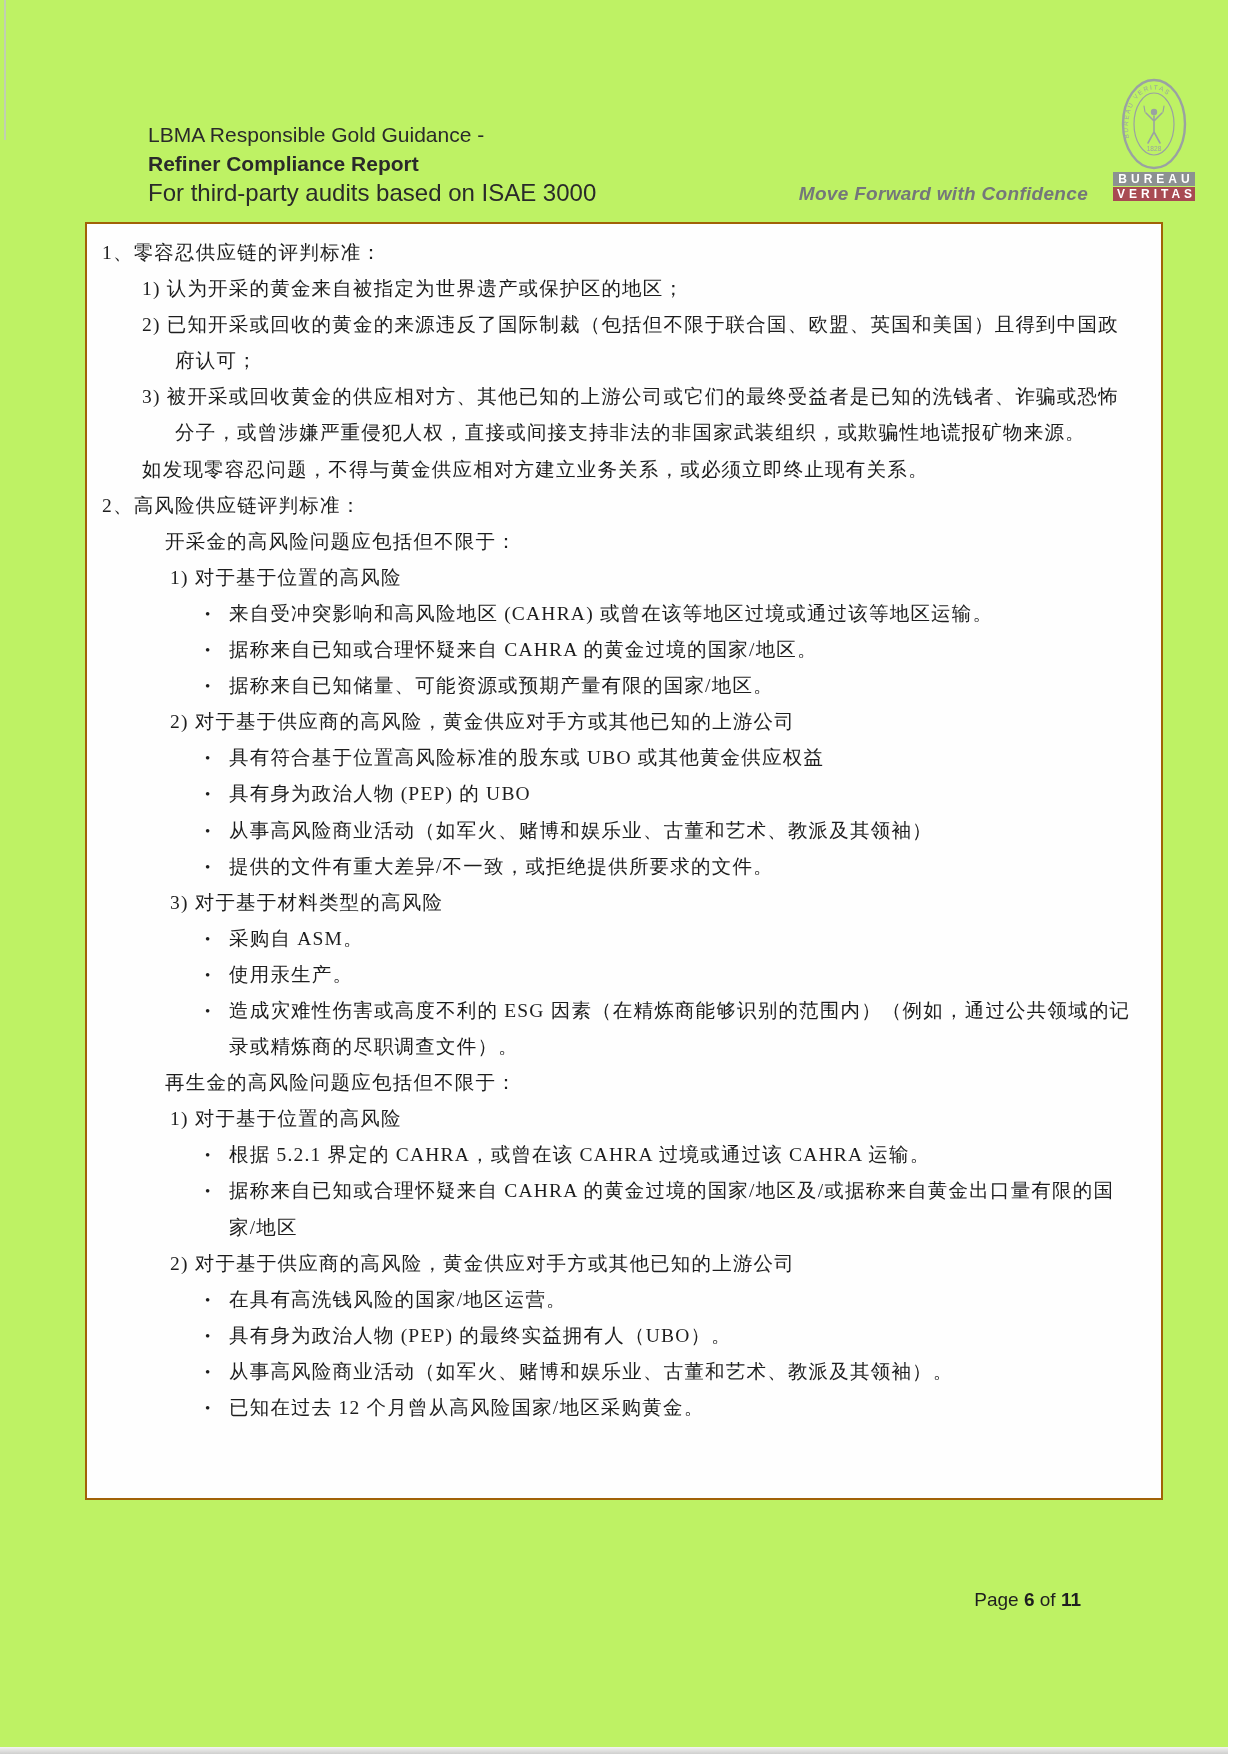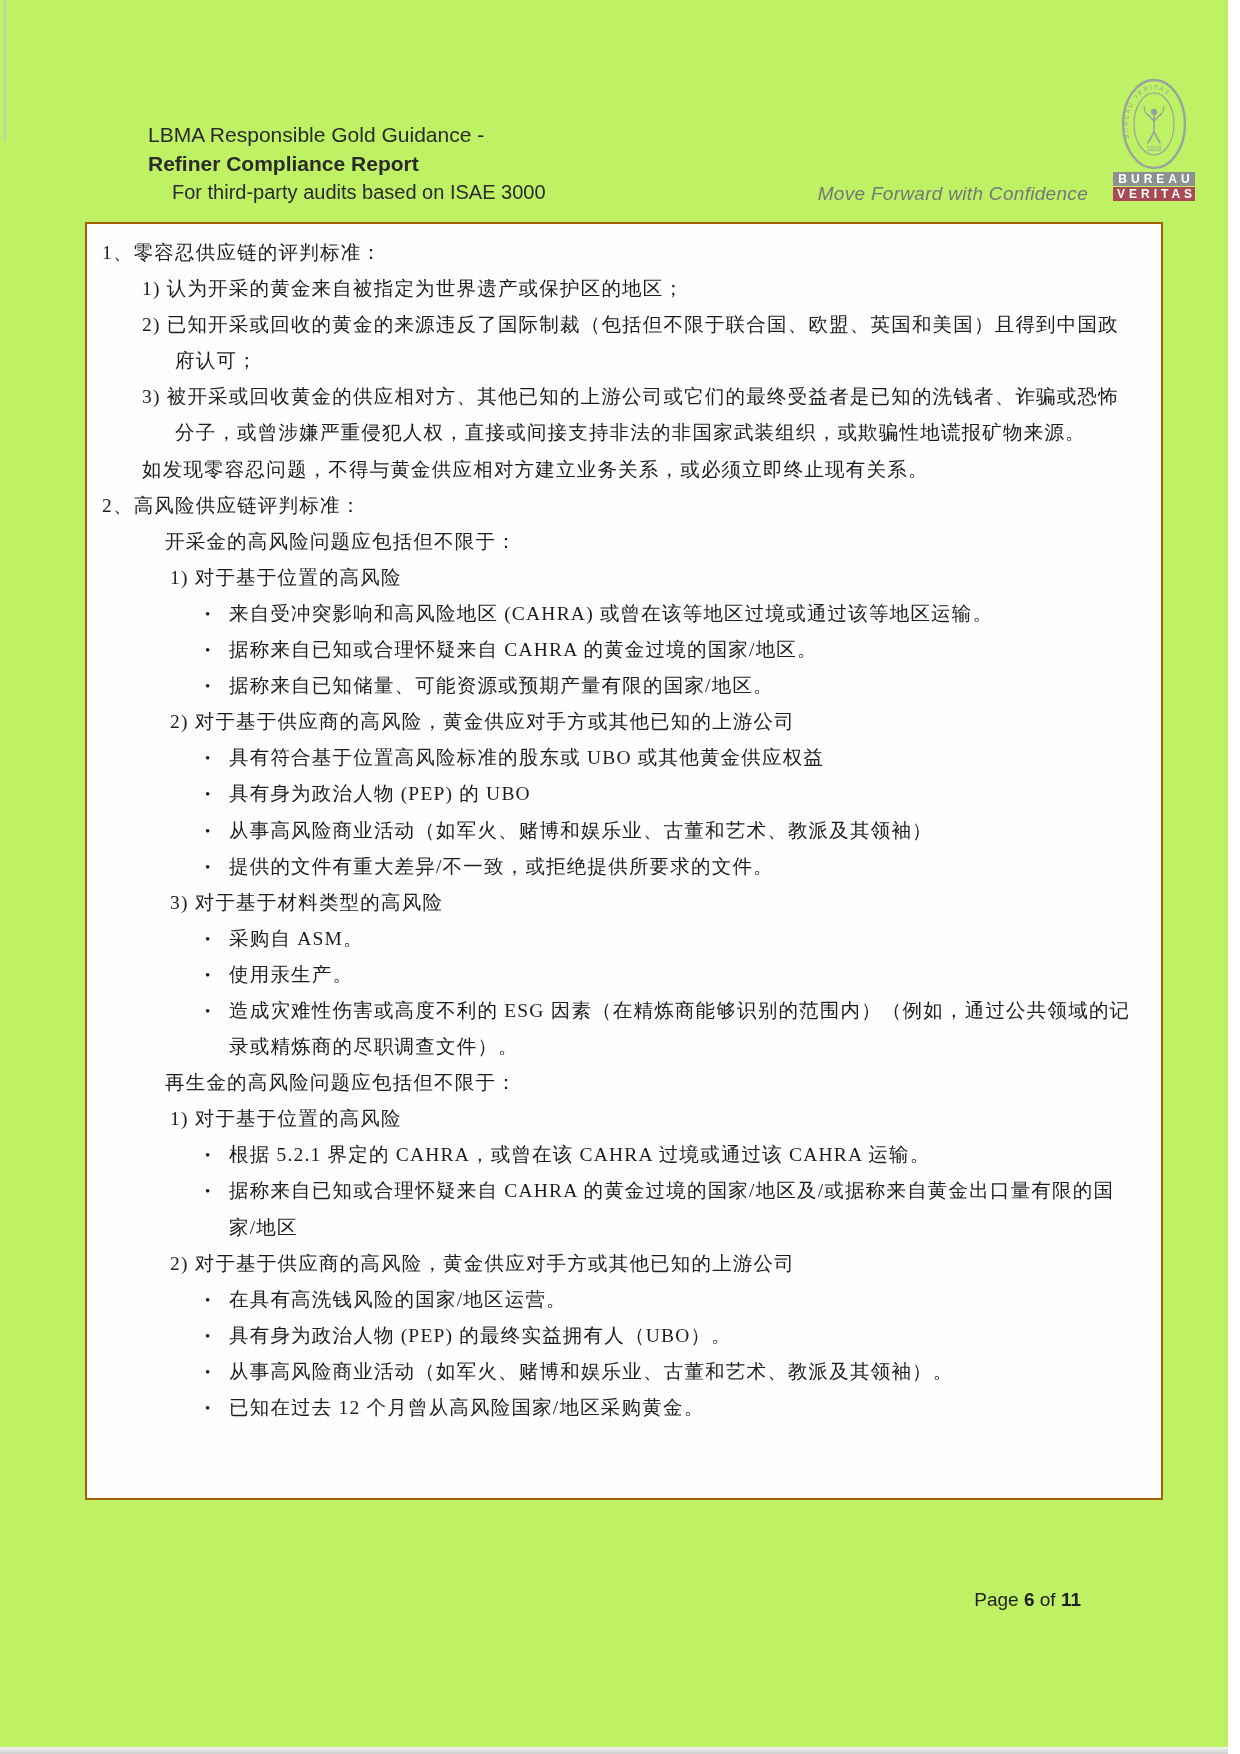--- a/index.html
+++ b/index.html
@@ -5,22 +5,22 @@
   html,body{margin:0;padding:0;background:#ffffff;}
   .page{position:relative;width:1228px;height:1754px;background:#bef264;overflow:hidden;
         font-family:"Liberation Sans", sans-serif;color:#222;}
   
   .edge-artifact-left{position:absolute;left:4px;top:0;width:2px;height:140px;background:#c2c6c6;opacity:.8;}
   .edge-artifact-bottom{position:absolute;left:0;bottom:0;width:100%;height:7px;
         background:linear-gradient(#f3f3f2,#cfcfce);}
   
   .hdr{position:absolute;left:148px;top:120px;line-height:29px;font-size:21px;color:#2a2a2a;}
   .hdr .b{font-weight:bold;}
-  .hdr .l3{font-size:20px;margin-left:24px;}
-  .tagline{position:absolute;top:183px;right:140px;font-size:19px;font-weight:normal;font-style:italic;
+  .hdr .l3{font-size:24px;}
+  .tagline{position:absolute;top:183px;right:140px;font-size:19px;font-weight:bold;font-style:italic;
         color:#74777a;letter-spacing:.3px;}
   
   .logo{position:absolute;top:78px;right:33px;width:82px;text-align:center;}
   .logo .emblem{display:block;margin:0 auto 2px auto;}
   .brand-box{display:block;color:#ffffff;font-weight:bold;font-size:12px;letter-spacing:4px;
         padding:2px 0 2px 4px;line-height:10px;}
   .brand-top{background:#8c9191;margin-bottom:1px;}
   .brand-bottom{background:#a84b52;}
   
   .docbox{position:absolute;left:85px;top:222px;width:1078px;height:1278px;border:2px solid #a16207;

